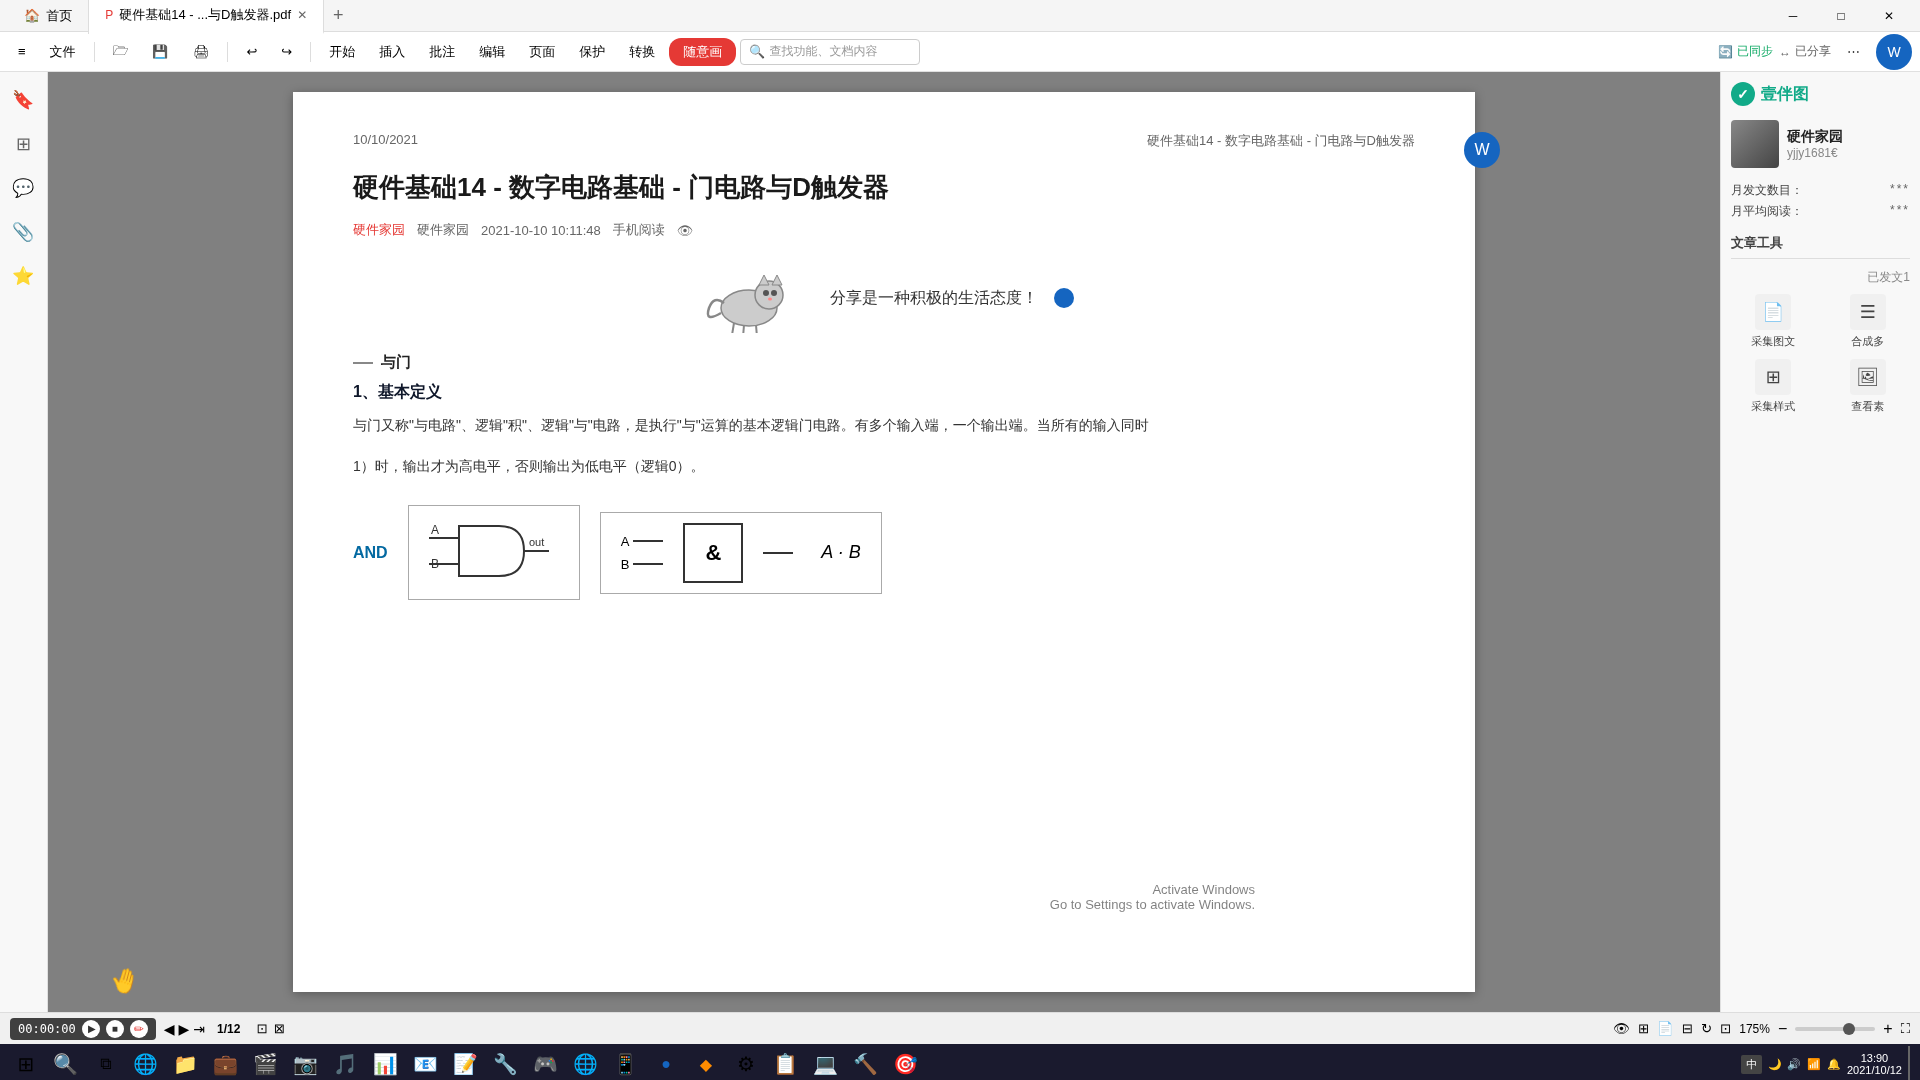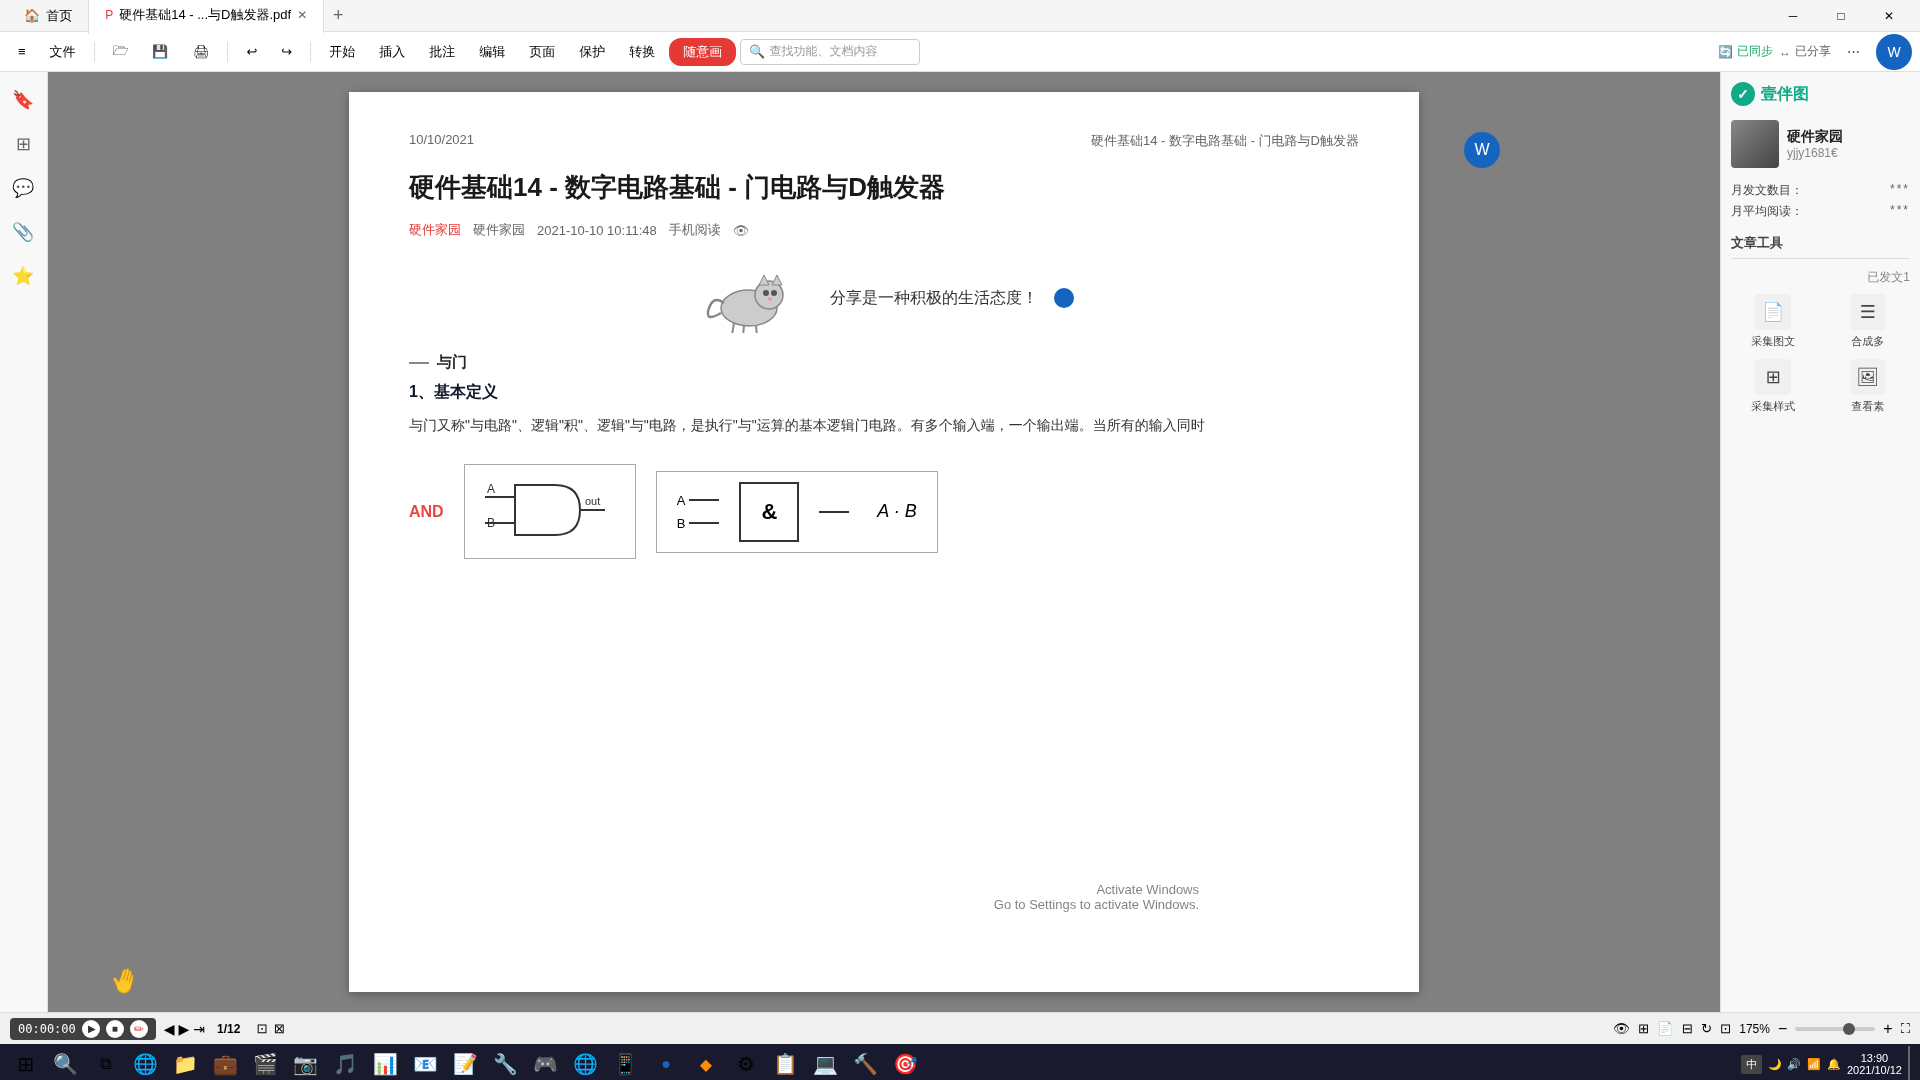--- a/index.html
+++ b/index.html
@@ -147,21 +147,21 @@
     .pdf-container {
       flex: 1;
       background: #808080;
       overflow: hidden;
       position: relative;
       display: flex;
       justify-content: center;
       padding: 20px;
     }
     .pdf-page {
-      width: 1070px;
+      width: 1182px;
       min-height: 900px;
       background: #fff;
       box-shadow: 0 2px 10px rgba(0,0,0,0.3);
       padding: 40px 60px;
       position: relative;
       overflow: hidden;
     }
 
     
     .right-sidebar {
@@ -244,21 +244,21 @@
     
     .and-gate-area {
       display: flex;
       align-items: center;
       gap: 20px;
       padding: 10px 0;
     }
     .and-label {
       font-size: 16px;
       font-weight: bold;
-      color: #ef4444;
+      color: #0369a1;
     }
     .gate-diagram-box {
       border: 1px solid #aaa;
       padding: 10px 20px;
       background: #fff;
       position: relative;
     }
     .gate-svg-container {
       display: flex;
       align-items: center;
@@ -601,20 +601,21 @@
       </div>
 
 
       <div class="section-header">
         <span class="section-line"></span>
         <span>与门</span>
       </div>
 
       <div class="basic-def">1、基本定义</div>
       <div class="def-text">与门又称"与电路"、逻辑"积"、逻辑"与"电路，是执行"与"运算的基本逻辑门电路。有多个输入端，一个输出端。当所有的输入同时</div>
+      <div class="def-text">1）时，输出才为高电平，否则输出为低电平（逻辑0）。</div>
 
       <div class="and-gate-area">
         <span class="and-label">AND</span>
         <div class="gate-diagram-box">
           
           <svg width="130" height="70" viewBox="0 0 130 70">
 
             <line x1="0" y1="22" x2="30" y2="22" stroke="#333" stroke-width="2"></line>
             <line x1="0" y1="48" x2="30" y2="48" stroke="#333" stroke-width="2"></line>
 

